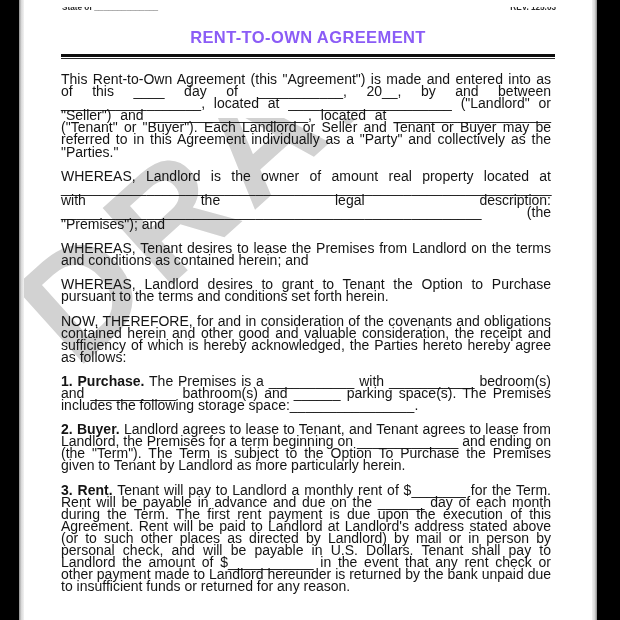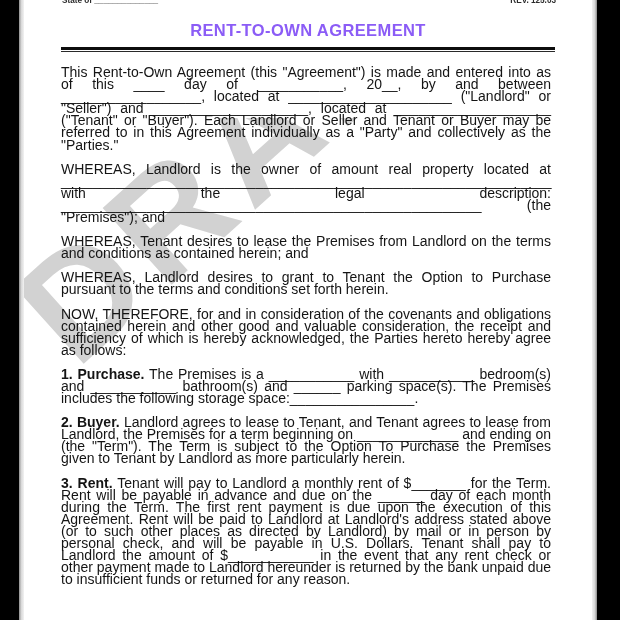--- a/index.html
+++ b/index.html
@@ -70,21 +70,21 @@
     color: #d2d2d2;
     transform: rotate(-42deg);
     transform-origin: left top;
     white-space: nowrap;
     user-select: none;
   }
 
   #content {
     position: relative;
     z-index: 2;
-    padding: 0 12px 0 12px;
+    padding: 7px 12px 0 12px;
   }
 
   
   .header-row {
     position: relative;
     height: 10px;
     overflow: hidden;
   }
   .header-state {
     position: absolute;

